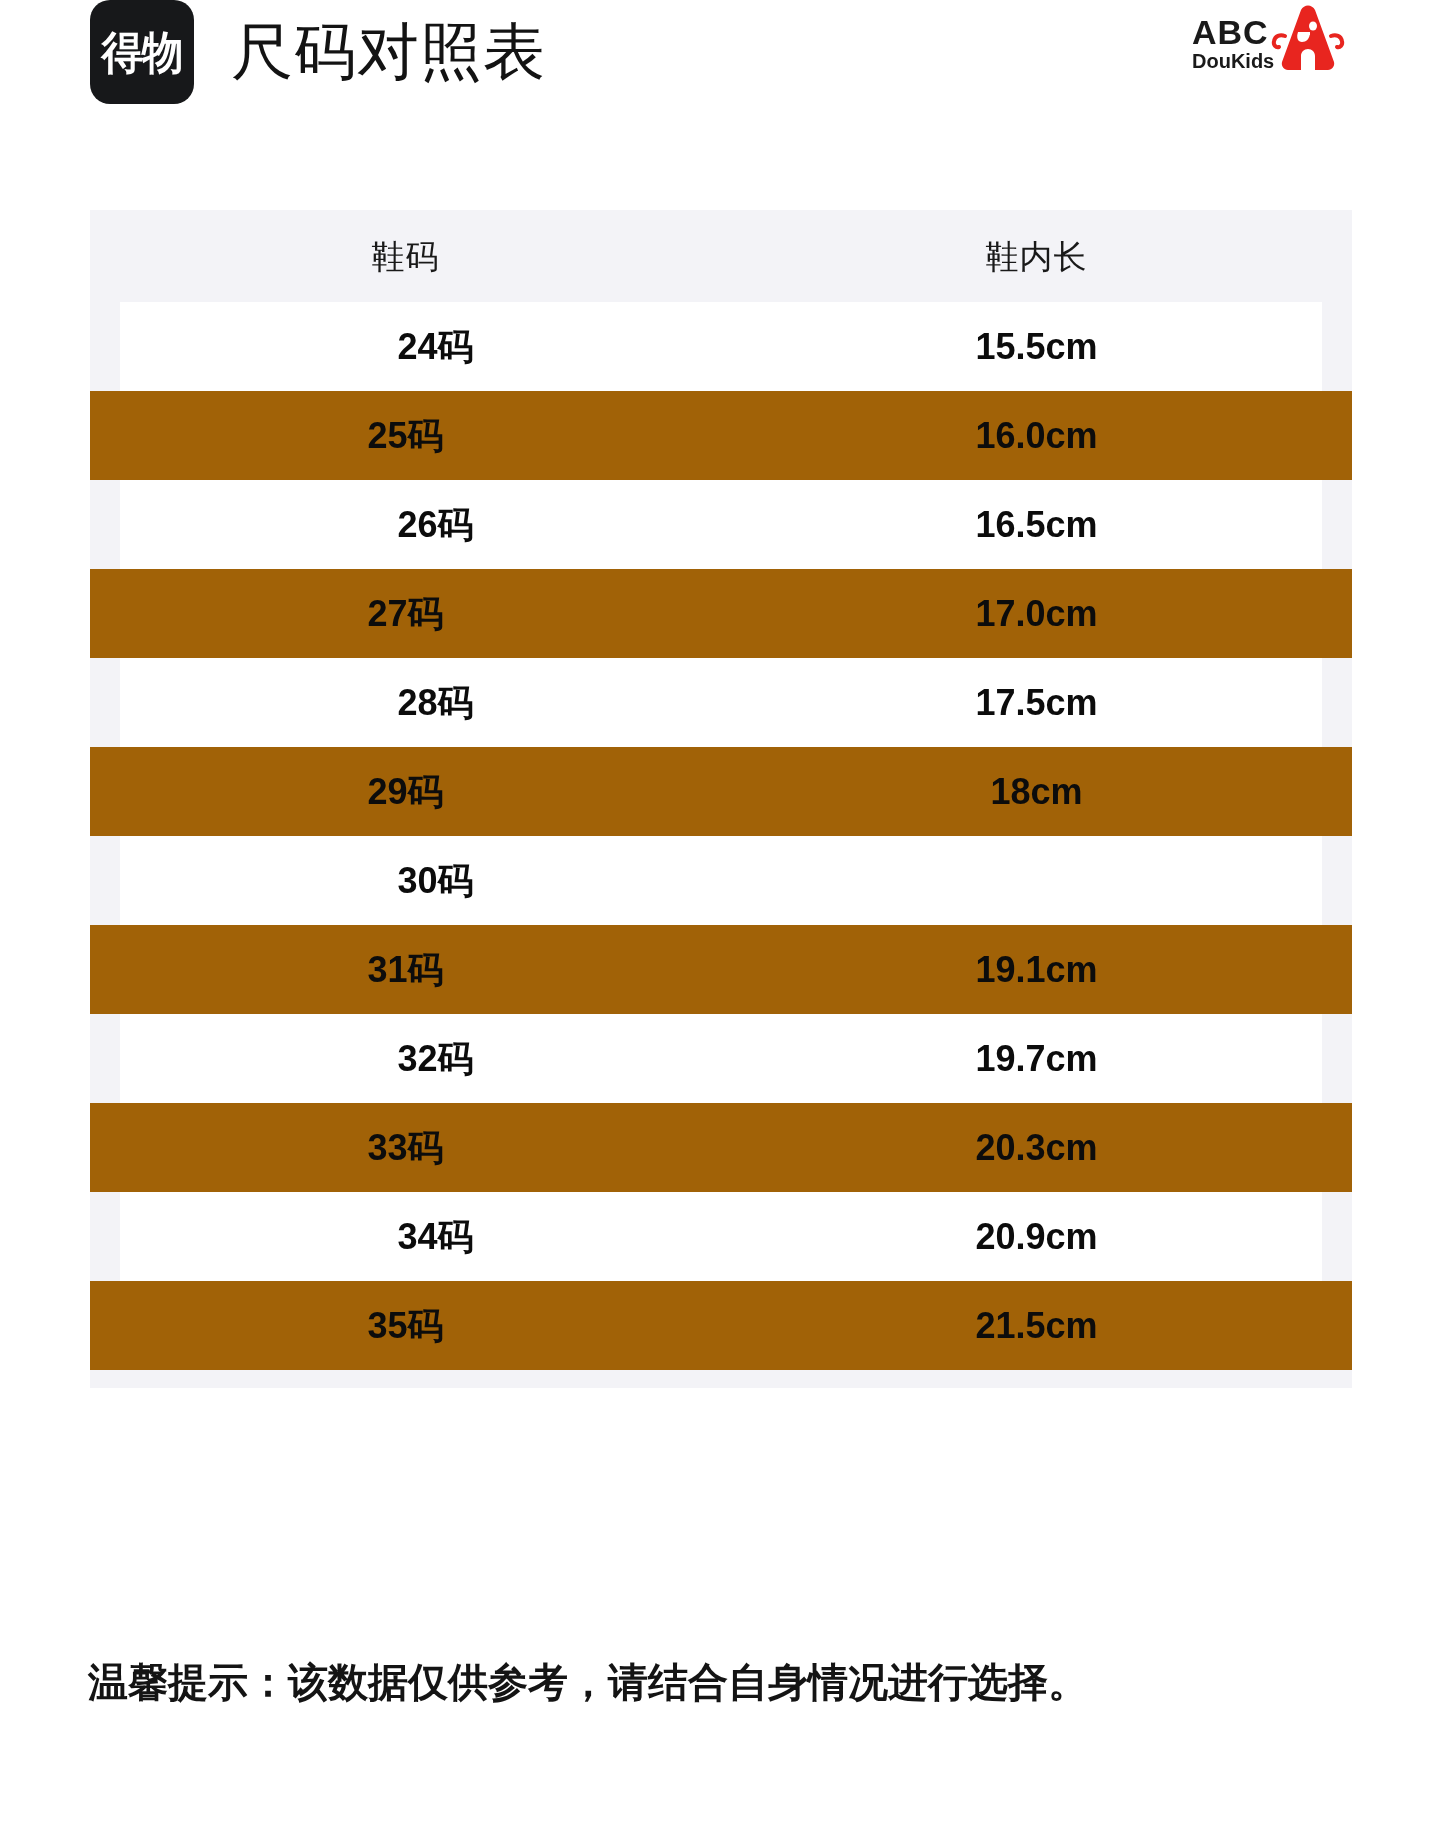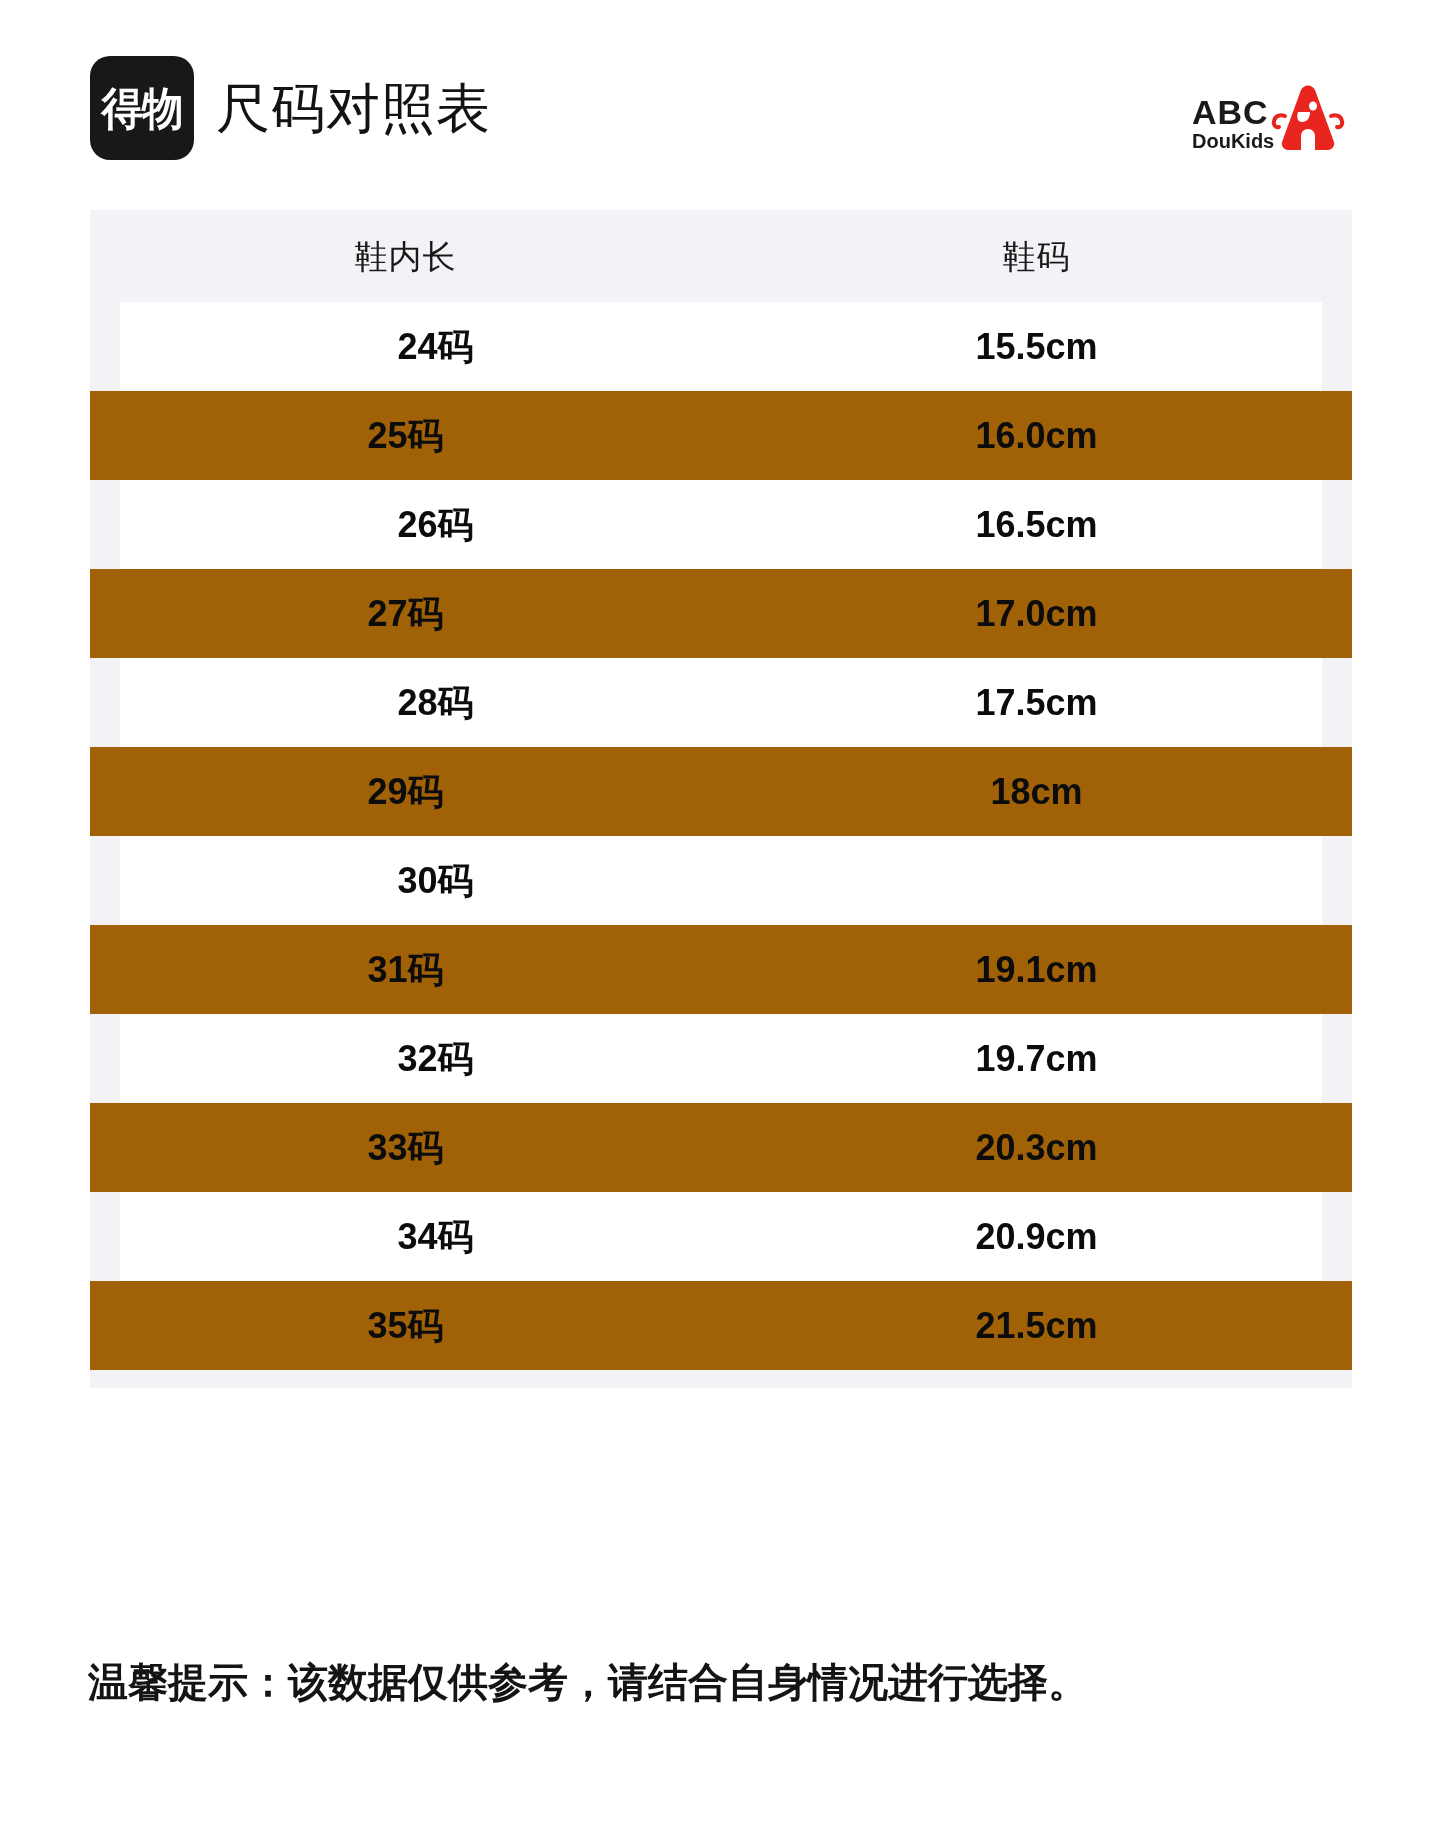--- a/index.html
+++ b/index.html
@@ -21,21 +21,21 @@
   }
 
   
   .header {
     position: absolute;
     left: 0;
     top: 0;
     width: 1440px;
     height: 160px;
     display: flex;
-    align-items: flex-end;
+    align-items: flex-start;
     padding: 0 92px 0 90px;
   }
 
   .brand-block {
     display: flex;
     align-items: center;
     gap: 22px;
   }
 
   .dewu-badge {
@@ -53,27 +53,28 @@
     color: #ffffff;
     font-size: 45px;
     font-weight: 700;
     letter-spacing: -1px;
     line-height: 1;
     font-family: "Liberation Sans", "DejaVu Sans", sans-serif;
     transform: scaleX(0.92);
   }
 
   .page-title {
-    font-size: 54px;
+    font-size: 62px;
     font-weight: 400;
     color: #131313;
     letter-spacing: 1px;
     line-height: 1;
     white-space: nowrap;
     font-family: "Liberation Sans", "DejaVu Sans", sans-serif;
+    margin-left: 15px;
   }
 
   .header-spacer { flex: 1 1 auto; }
 
   
   .abc-logo {
     position: relative;
     width: 160px;
     height: 80px;
     flex: none;
@@ -198,22 +199,22 @@
 
         <text x="4" y="68" font-family="'Liberation Sans','DejaVu Sans',sans-serif" font-size="20" font-weight="700" fill="#1A1A1A" letter-spacing="0">DouKids</text>
       </svg>
     </div>
 
   </div>
 
   <div class="table-wrap">
 
     <div class="t-head">
+      <div class="cell col-a">鞋码</div>
       <div class="cell col-b">鞋内长</div>
-      <div class="cell col-a">鞋码</div>
     </div>
 
     <div class="rows" id="rows-host">
         <div class="t-row alt">
           <div class="cell col-a">24码</div>
           <div class="cell col-b">15.5cm</div>
         </div>
         <div class="t-row">
           <div class="cell col-a">25码</div>
           <div class="cell col-b">16.0cm</div>

